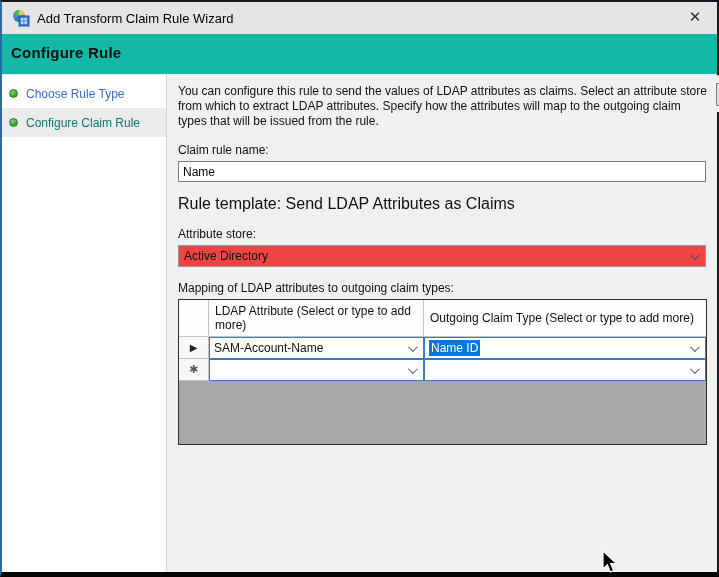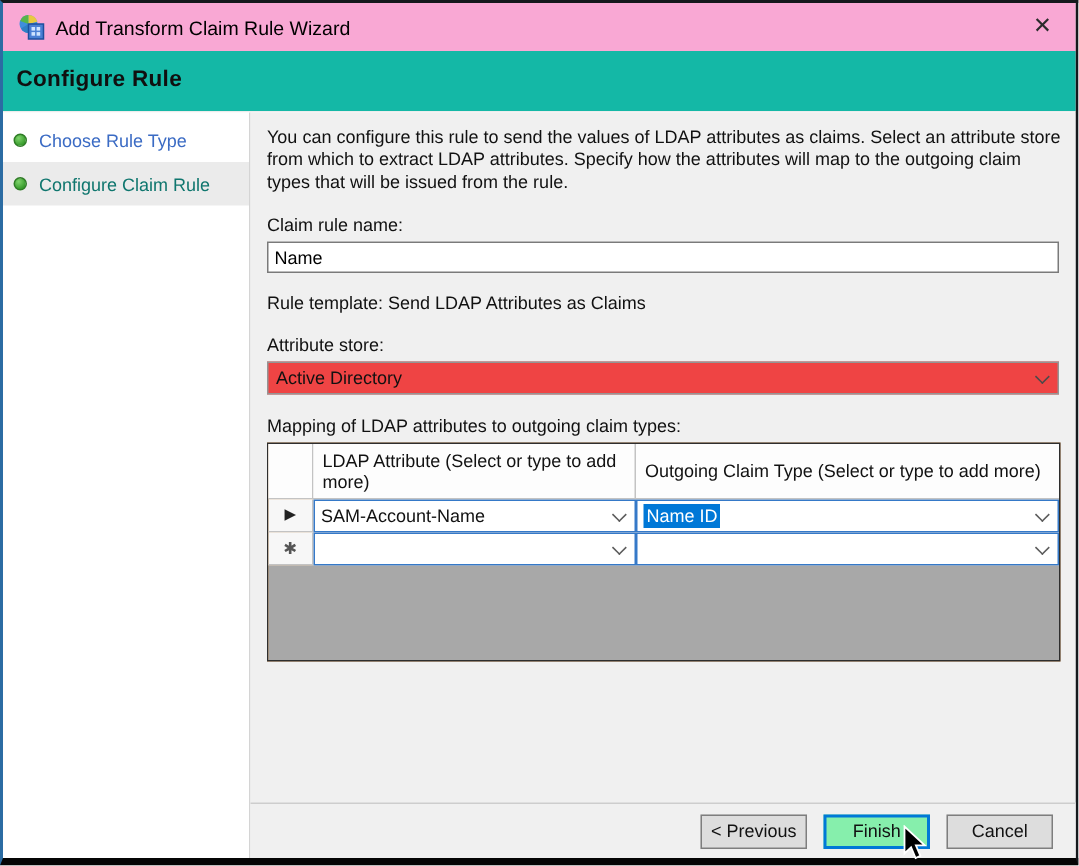--- a/index.html
+++ b/index.html
@@ -16,21 +16,21 @@
     width: 719px; height: 577px;
     background: #ffffff;
     border: 2px solid #15181c;
     border-left: 2px solid #2b6ca3;
     border-bottom: 5px solid #050505;
     display: flex; flex-direction: column;
   }
   
   .titlebar {
     height: 32px; flex: 0 0 32px;
-    background: #f9a8d4;
+    background: #e5e5e5;
     display: flex; align-items: center;
     padding-left: 10px;
     position: relative;
   }
   .app-icon { width: 18px; height: 18px; margin-right: 7px; flex: 0 0 18px; }
   .title-text { font-size: 13px; color: #000; }
   .close-btn {
     position: absolute; right: 6px; top: 1px;
     width: 32px; height: 28px;
     display: flex; align-items: center; justify-content: center;
@@ -69,32 +69,32 @@
     background: radial-gradient(circle at 35% 30%, #7fd36c, #3a9e2e 70%);
     border: 1px solid #2f7d26;
     margin-right: 8px; flex: 0 0 9px;
   }
   .step-label { font-size: 12px; }
   .step-item.link .step-label { color: #3b6bc4; }
   .step-item.active .step-label { color: #0f766e; }
   
   .main {
     flex: 1; background: #f0f0f0;
-    display: flex; flex-direction: column; min-width: 0;
+    display: flex; min-width: 0;
   }
   .main-content { flex: 1; padding: 9px 9px 0 11px; }
   .description { font-size: 12px; line-height: 15px; color: #111; margin-bottom: 14px; max-width: 532px; }
   .field-label { font-size: 12px; color: #111; margin-bottom: 4px; }
   .text-input {
     width: 528px; height: 21px;
     border: 1px solid #7a7a7a; background: #ffffff;
     font-family: "Liberation Sans", sans-serif; font-size: 12px;
     padding: 0 4px; outline: none; display: block;
   }
-  .static-line { font-size: 12px; color: #111; margin: 13px 0 14px 0; }
+  .static-line { font-size: 16px; color: #111; margin: 13px 0 14px 0; }
   .combo {
     width: 528px; height: 22px;
     background: #ef4444;
     border: 1px solid #959595;
     display: flex; align-items: center;
     padding-left: 5px; position: relative;
     cursor: default; margin-bottom: 14px;
   }
   .combo-text { font-size: 12px; color: #111; }
   .chev {

